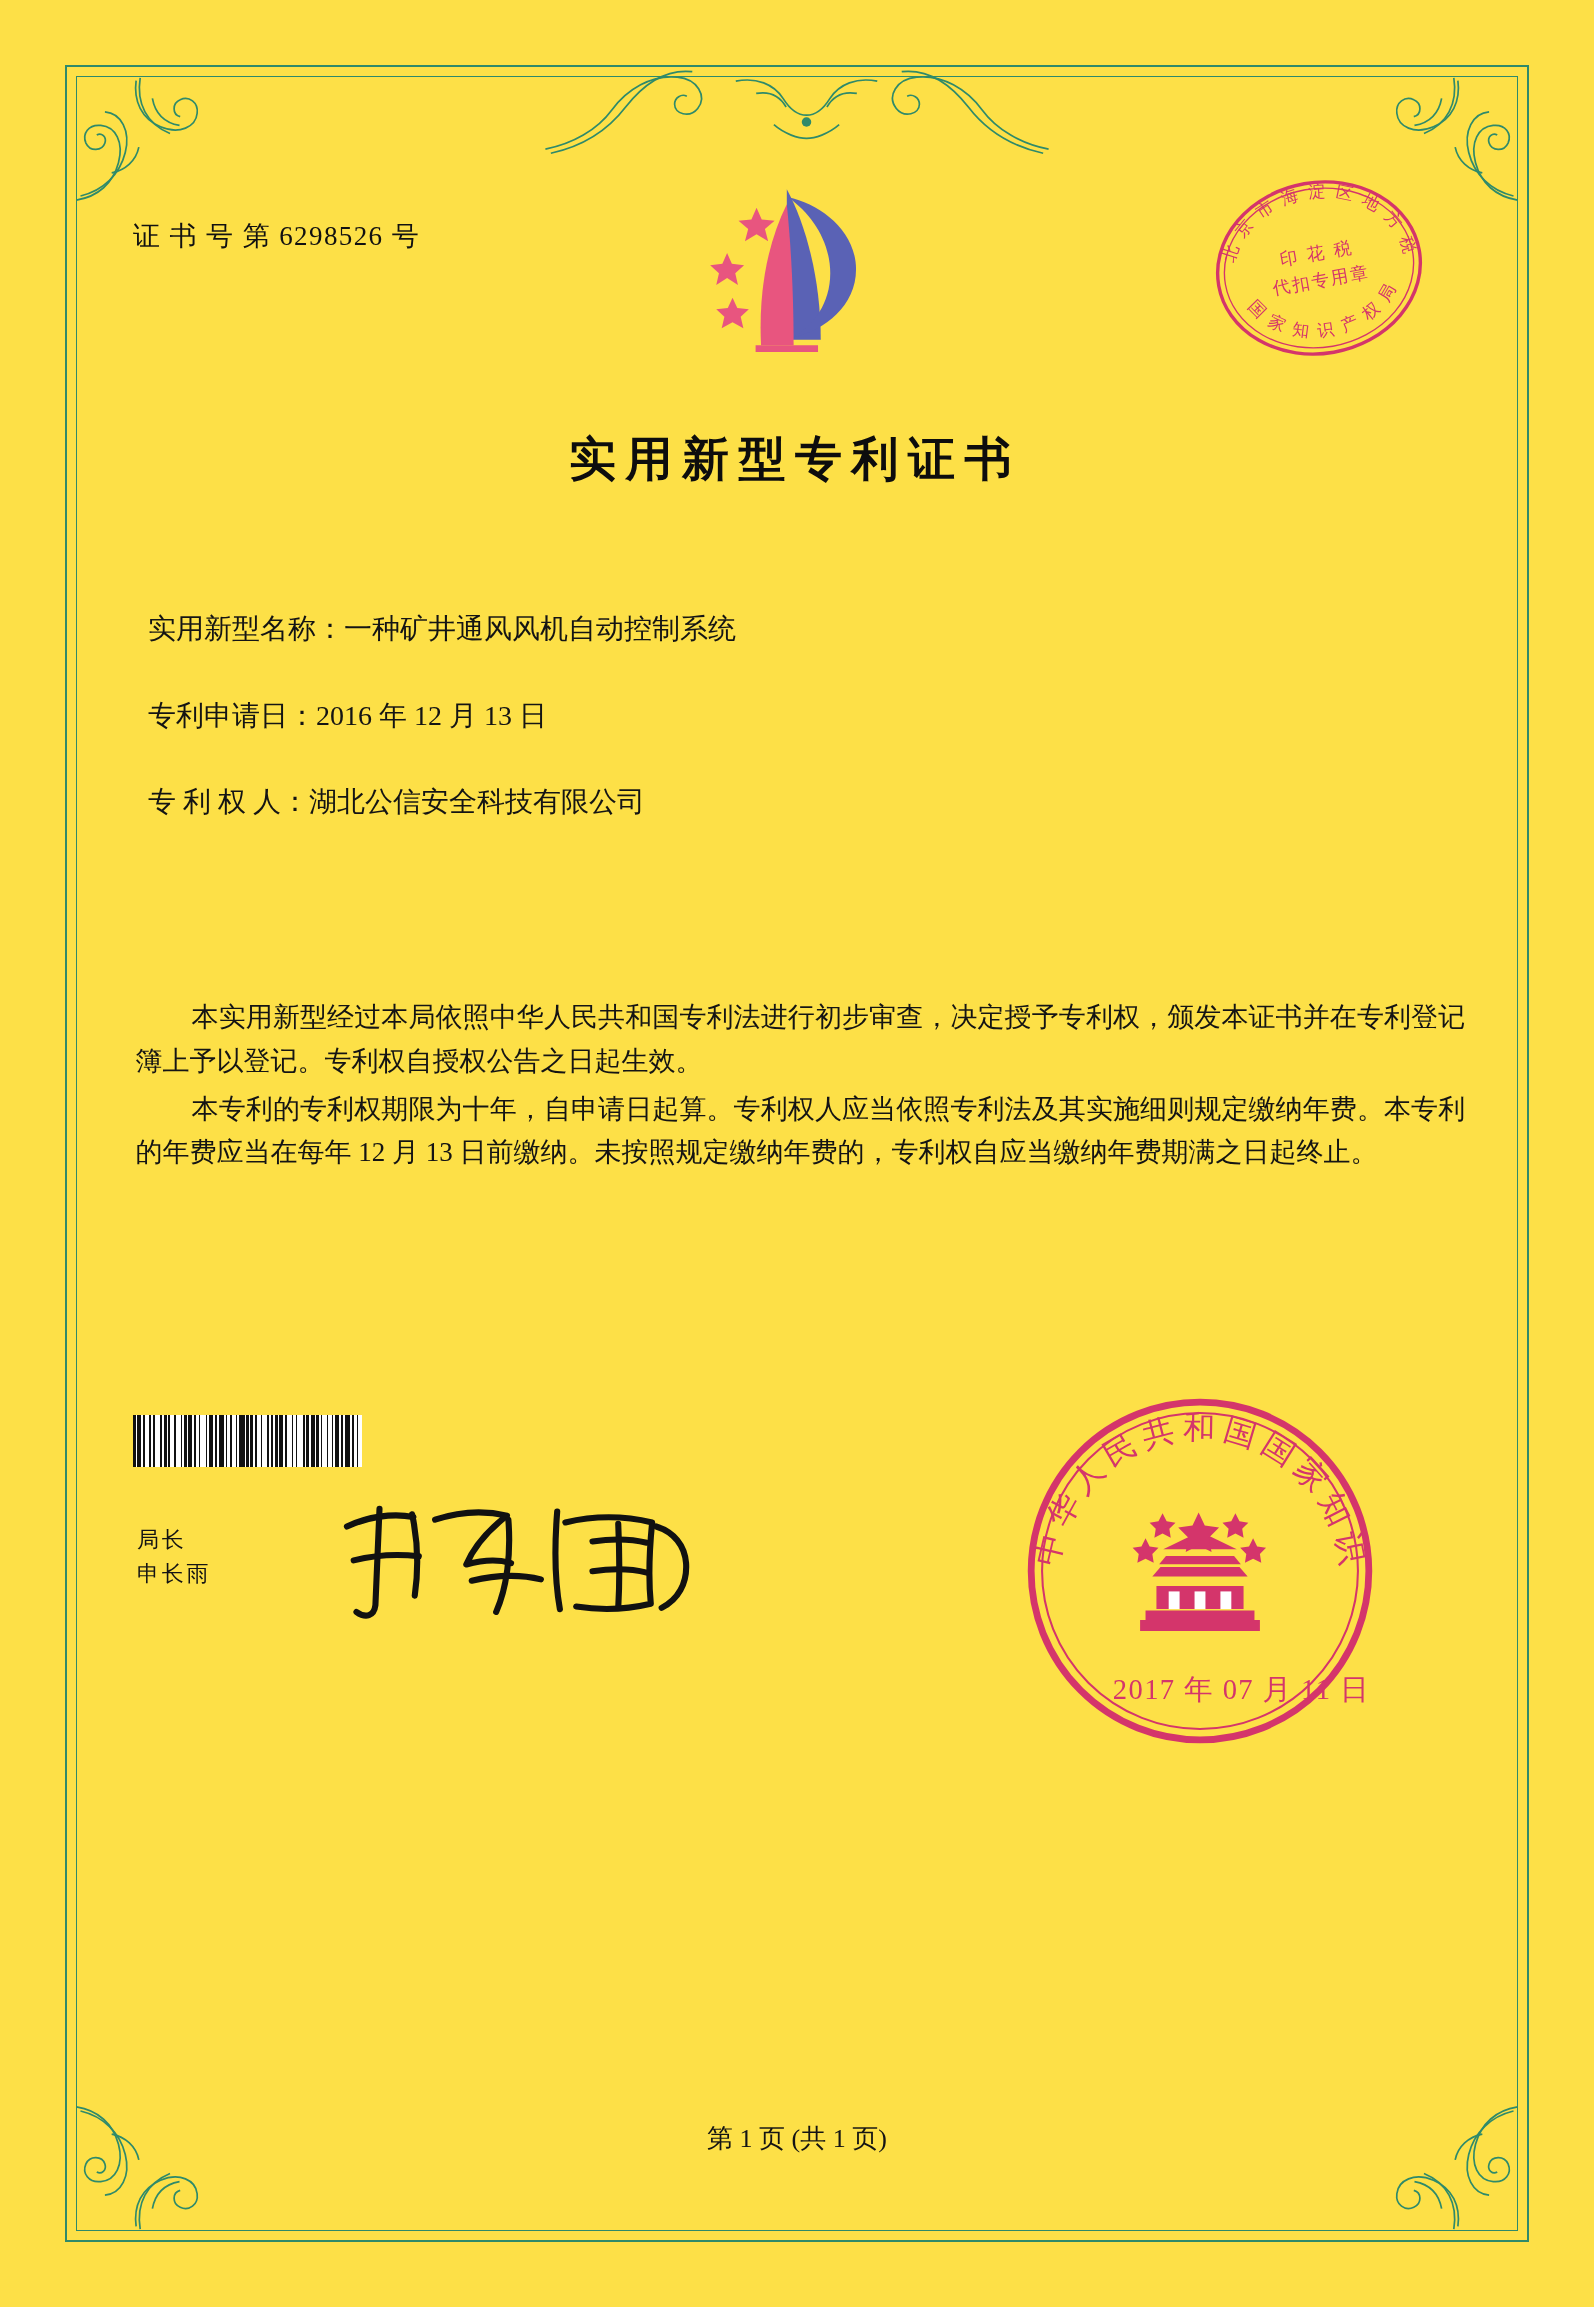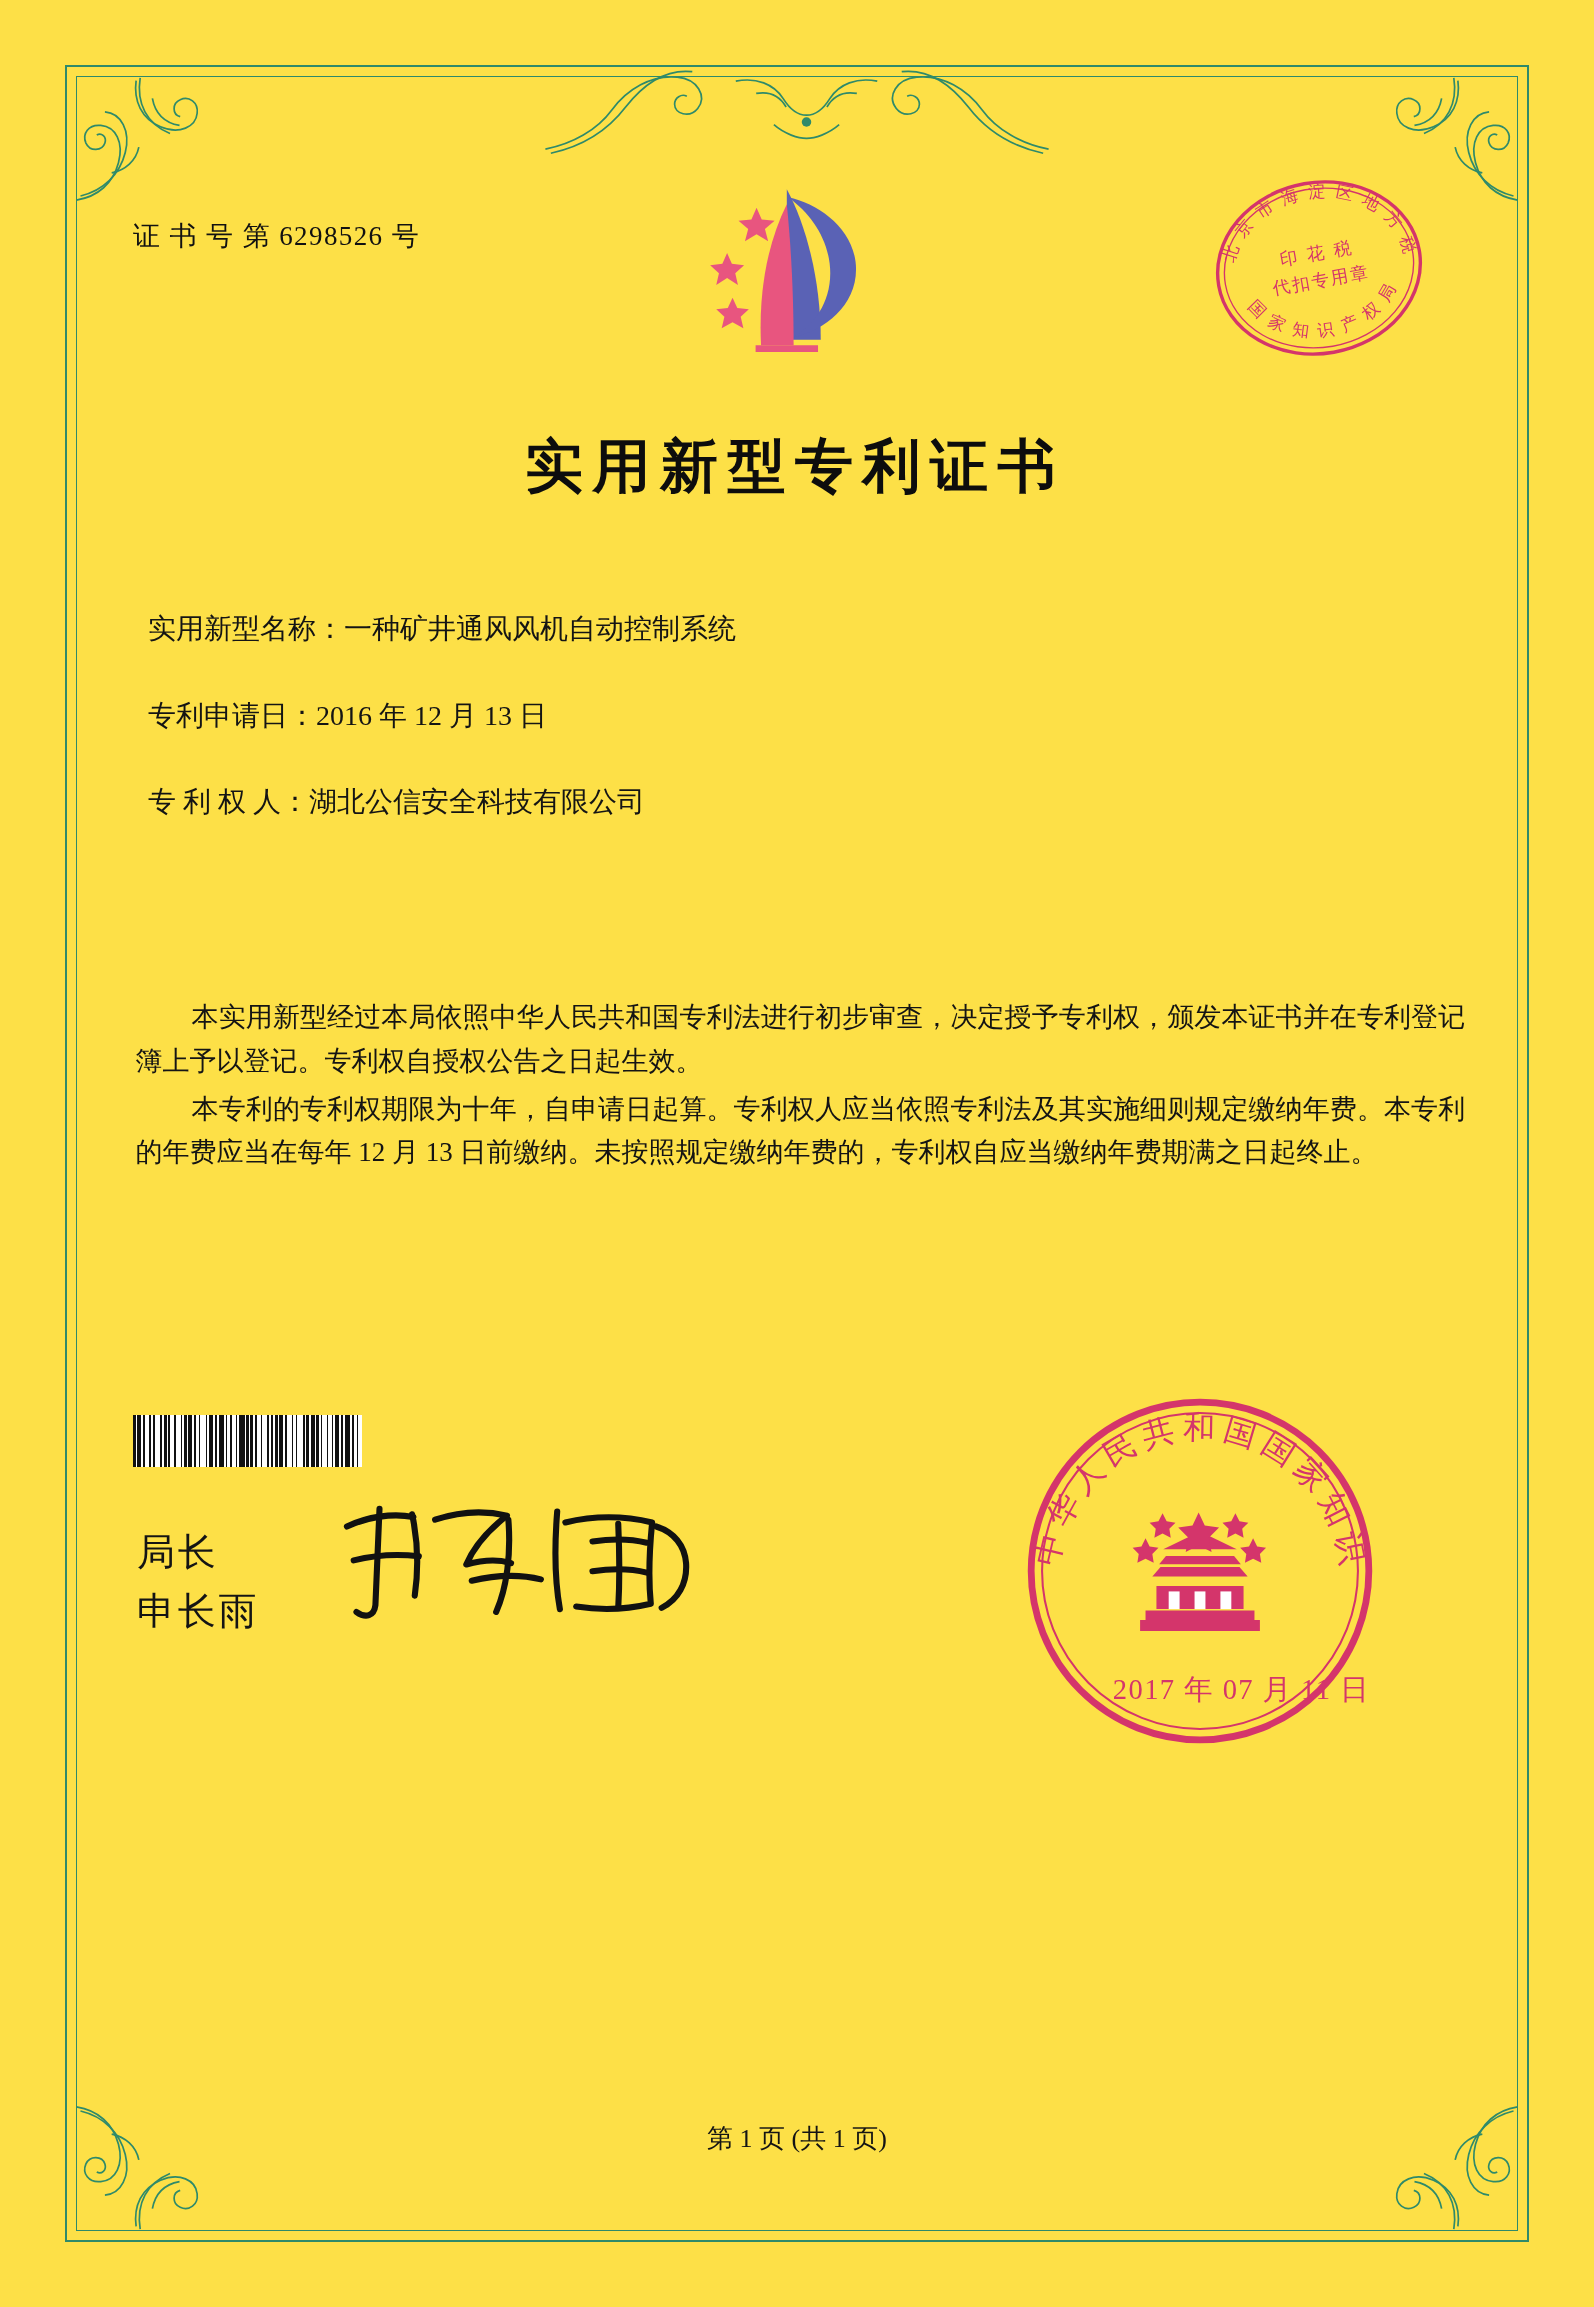--- a/index.html
+++ b/index.html
@@ -100,21 +100,21 @@
   .tax-seal svg { width: 100%; height: 100%; display: block; }
 
   .doc-title {
     position: absolute;
     left: 0;
     right: 4px;
     top: 292px;
     text-align: center;
     font-family: "DejaVu Serif", "Liberation Serif", serif;
     font-weight: bold;
-    font-size: 58px;
+    font-size: 47px;
     letter-spacing: 9.5px;
     color: #0d0d0d;
     white-space: nowrap;
   }
 
   .fields {
     position: absolute;
     left: 26px;
     right: 0;
     top: 476px;
@@ -155,21 +155,21 @@
     align-items: stretch;
     overflow: hidden;
   }
   .barcode i { display: block; height: 100%; background: #111; }
 
   
   .sig-block {
     position: absolute;
     left: 15px;
     top: 1387px;
-    font-size: 38px;
+    font-size: 22px;
     line-height: 1.55;
     letter-spacing: 2.7px;
     color: #141414;
   }
   .signature {
     position: absolute;
     left: 204px;
     top: 1343px;
     width: 381px;
     height: 156px;

